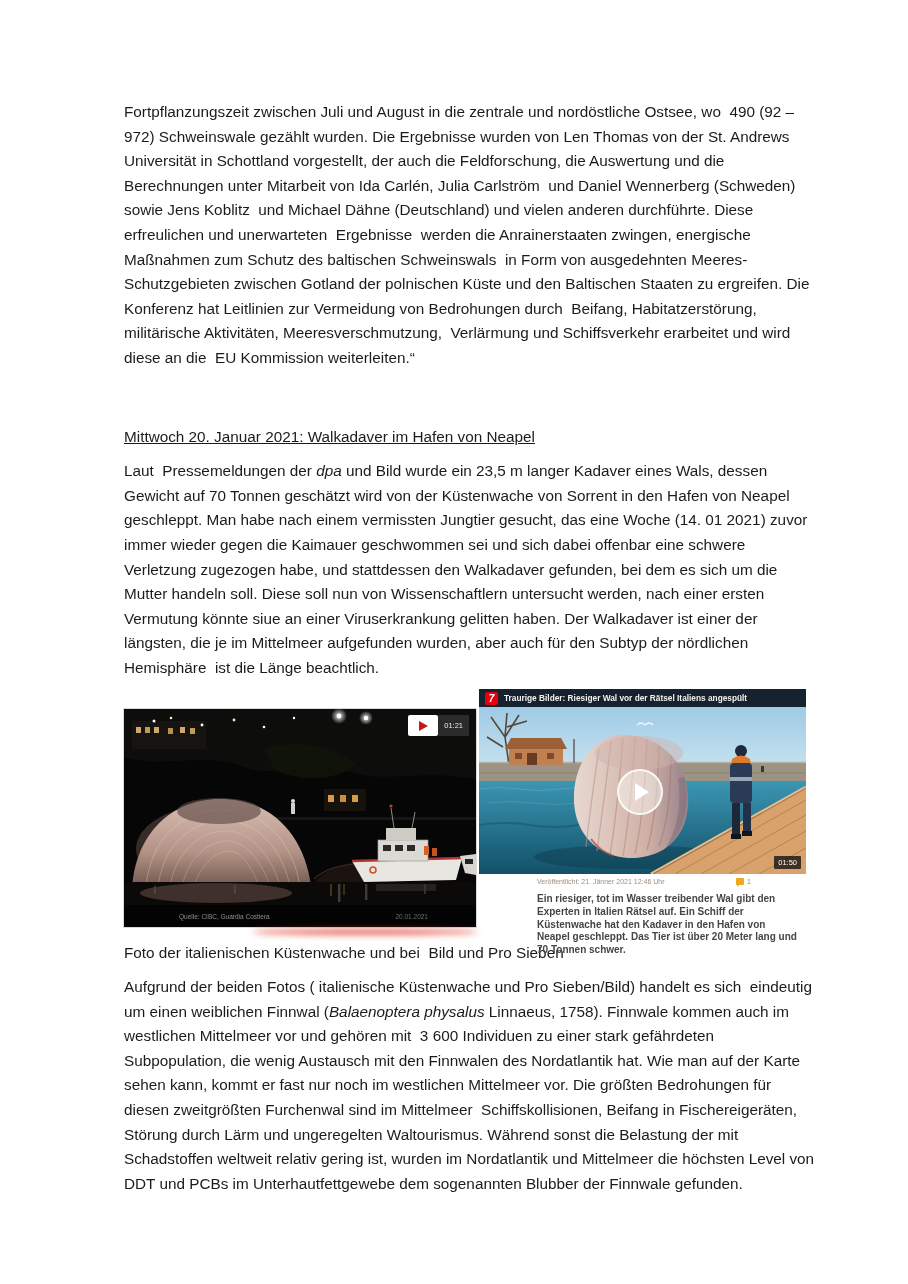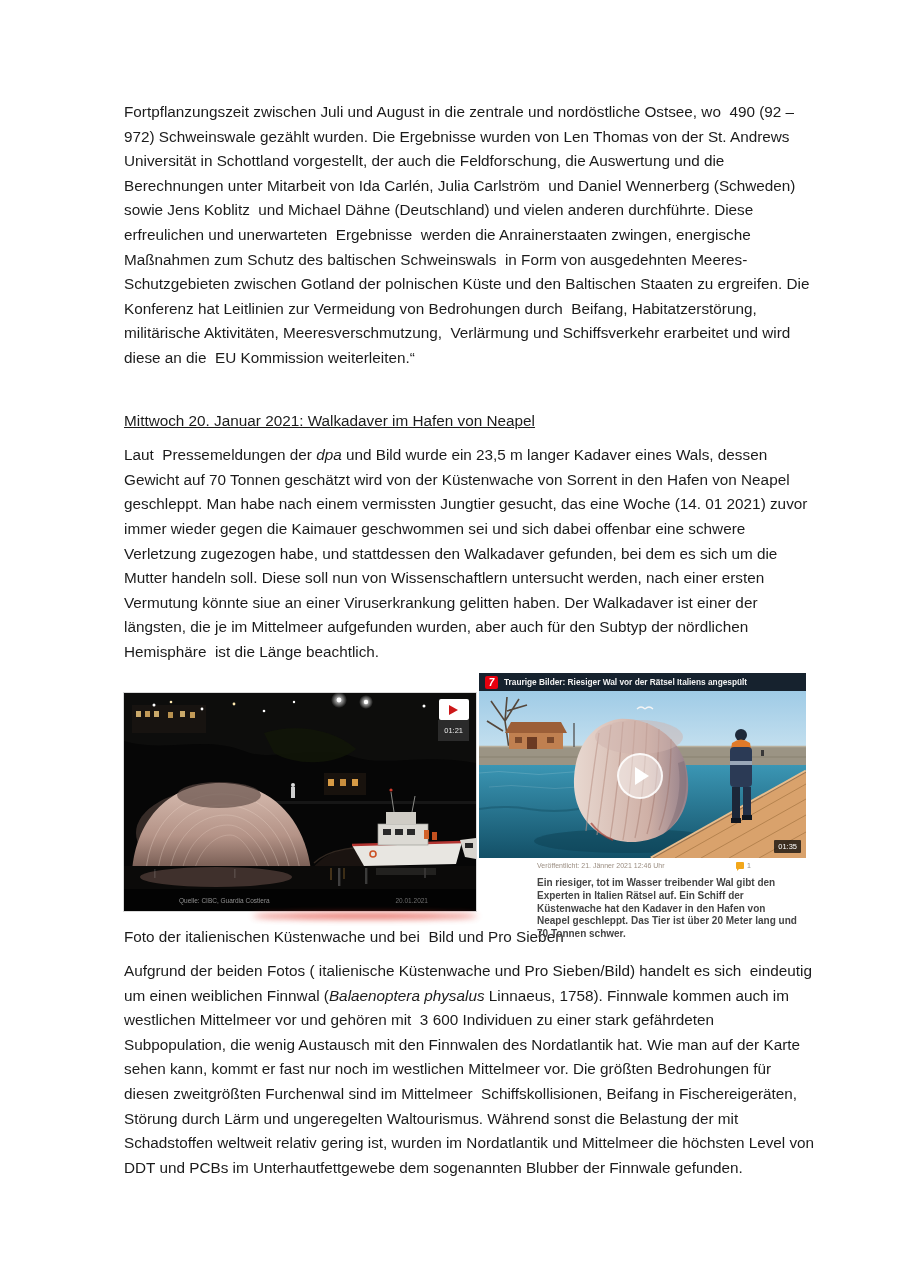--- a/index.html
+++ b/index.html
@@ -3,31 +3,31 @@
 <meta charset="utf-8">
 <style>
   html,body{margin:0;padding:0;}
   body{
     width:908px;height:1284px;position:relative;background:#ffffff;
     font-family:"Liberation Sans",sans-serif;color:#1b1b1b;overflow:hidden;
   }
   .doc{position:absolute;left:124px;top:100px;width:694px;}
   .doc p{margin:0 0 9px 0;font-size:15.3px;line-height:24.6px;white-space:pre-wrap;}
   h2.heading{
-    margin:38px 0 10px 0;font-size:15.3px;line-height:24.6px;font-weight:normal;
+    margin:54px 0 10px 0;font-size:15.3px;line-height:24.6px;font-weight:normal;
     text-decoration:underline;
   }
   .figure{position:relative;height:252px;margin-top:6px;}
   
   .video-left{
     position:absolute;left:0;top:20px;width:352px;height:218px;background:#000;
     box-shadow:0 0 0 1px #d9d9d9;
   }
   .vl-scene{position:absolute;left:0;top:0;width:352px;height:196px;}
-  .vl-play{position:absolute;top:6px;right:7px;display:flex;align-items:center;flex-direction:column;}
+  .vl-play{position:absolute;top:6px;right:7px;display:flex;align-items:center;}
   .vl-playbox{width:30px;height:21px;background:#fff;border-radius:2px;display:flex;align-items:center;justify-content:center;}
   .vl-tri{width:0;height:0;border-left:9px solid #cc1719;border-top:5.5px solid transparent;border-bottom:5.5px solid transparent;}
   .vl-dur{height:21px;background:#2b2b2b;color:#e8e8e8;font-size:7.5px;display:flex;align-items:center;padding:0 6px;}
   .vl-bar{
     position:absolute;left:0;bottom:0;width:352px;height:22px;background:#030303;
     display:flex;align-items:center;justify-content:space-between;
     font-size:6.5px;color:#8f8f8f;
   }
   .vl-bar .credit{margin-left:55px;}
   .vl-bar .date{margin-right:48px;color:#6f6f6f;}
@@ -259,21 +259,21 @@
           <rect x="251" y="56" width="22" height="40" rx="4" fill="#2b3a55"></rect>
           <rect x="251" y="70" width="22" height="4" fill="#9aa7b8"></rect>
           <rect x="253" y="96" width="8" height="32" fill="#1c2738"></rect>
           <rect x="264" y="96" width="8" height="29" fill="#223048"></rect>
           <rect x="252" y="127" width="10" height="5" fill="#10161f"></rect>
           <rect x="263" y="124" width="10" height="5" fill="#10161f"></rect>
         </svg>
         <div class="vr-play">
             <div class="vr-tri"></div>
           </div>
-        <div class="vr-dur">01:35</div>
+        <div class="vr-dur">01:50</div>
       </div>
       <div class="vr-meta">
         <span>Veröffentlicht: 21. Jänner 2021 12:46 Uhr</span>
         <span class="vr-comment">
             <span class="bubble"></span>
             <span>1</span>
           </span>
       </div>
       <div class="vr-desc">Ein riesiger, tot im Wasser treibender Wal gibt den Experten in Italien Rätsel auf. Ein Schiff der Küstenwache hat den Kadaver in den Hafen von Neapel geschleppt. Das Tier ist über 20 Meter lang und 70 Tonnen schwer.</div>
     </div>

